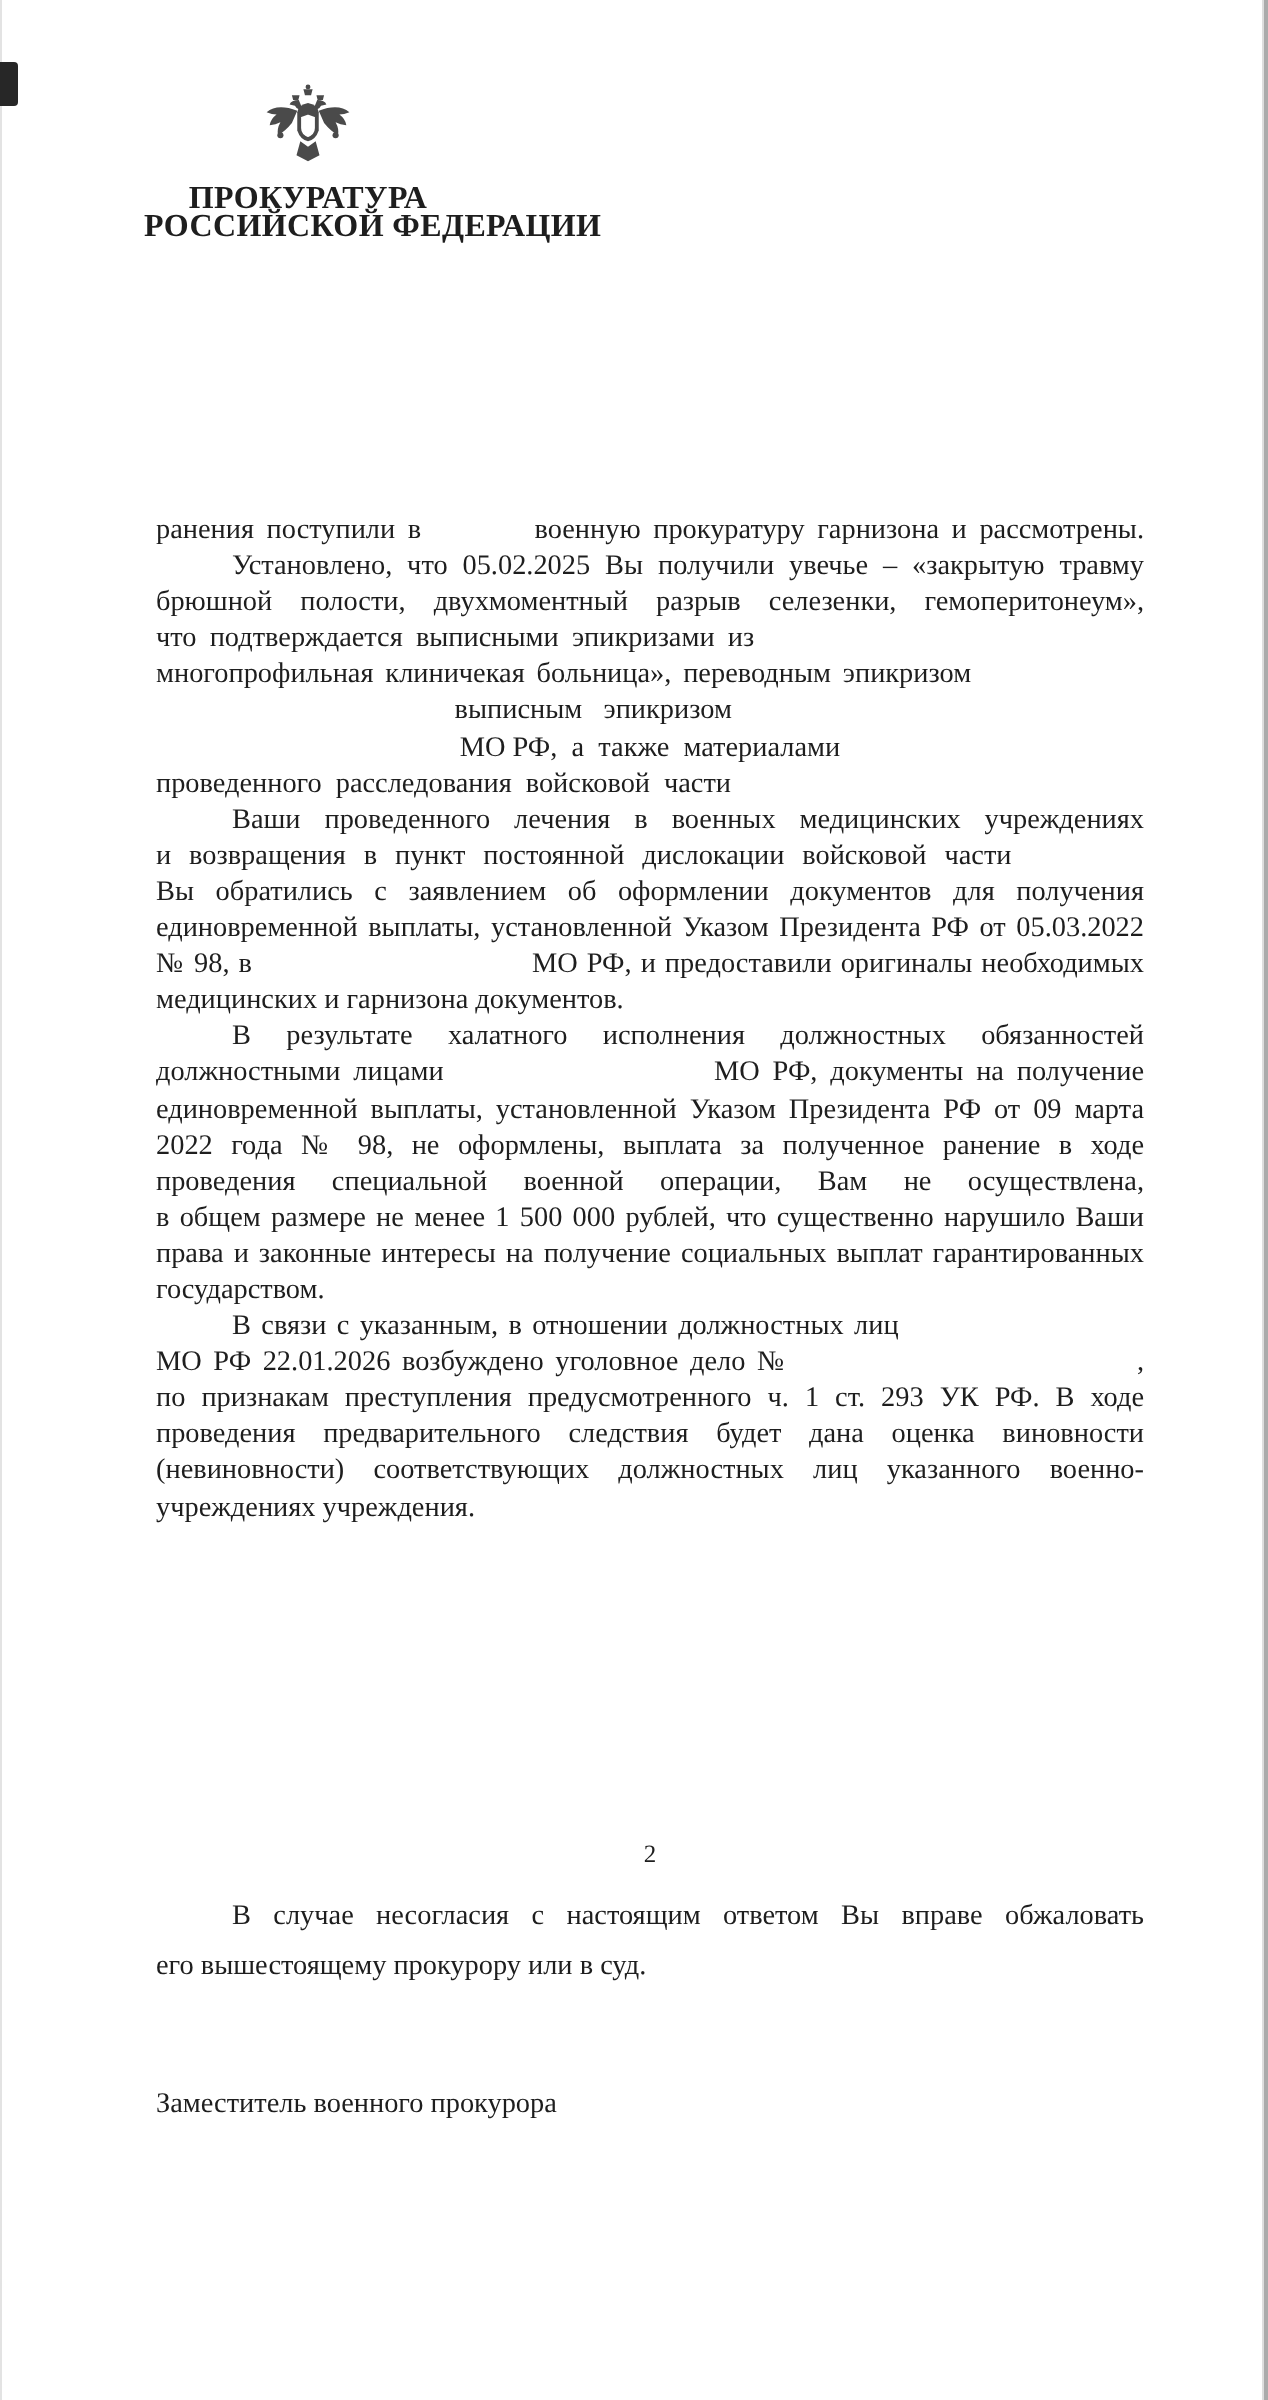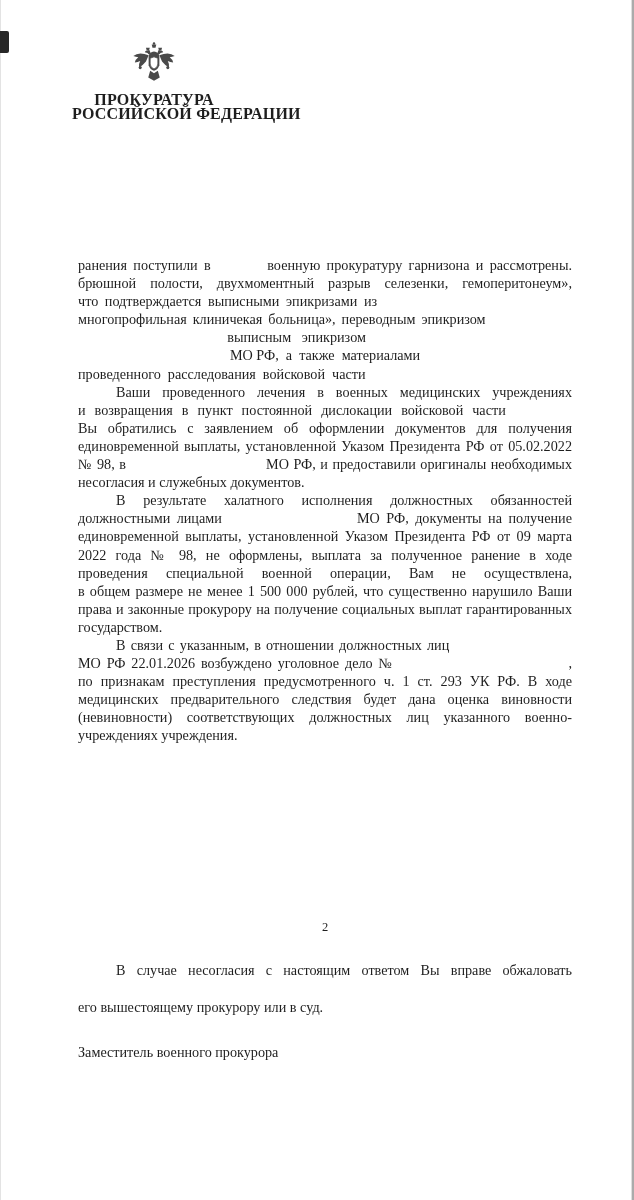--- a/index.html
+++ b/index.html
@@ -18,21 +18,21 @@
 
   .body-block{position:absolute;top:256px;left:78px;width:494px;font-size:14.2px;}
   .line{line-height:18.1px;min-height:18.1px;}
   .j{text-align:justify;text-align-last:justify;}
   .ind{text-indent:38px;}
   .r{text-align:center;}
   .l{text-align:left;}
 
   .page-num{position:absolute;top:920px;left:78px;width:494px;text-align:center;font-size:12.5px;}
   .closing-block{position:absolute;top:946px;left:78px;width:494px;font-size:14.2px;}
-  .closing-block .line{line-height:24.5px;min-height:24.5px;margin-top:12px;}
+  .closing-block .line{line-height:24.5px;min-height:24.5px;}
   .signature{position:absolute;top:1044px;left:78px;font-size:14.2px;text-align:right;}
 </style>
 </head>
 <body>
 
 <div class="page">
   <div class="left-edge"></div>
   <div class="right-edge-inner"></div>
   <div class="right-edge"></div>
   <div class="artifact"></div>
@@ -54,44 +54,45 @@
         <circle cx="48" cy="34" r="2"></circle>
       </g>
       <path d="M30 20 l5 1.8 v7.5 q0 4.5 -5 6.5 q-5 -2 -5 -6.5 v-7.5 z" fill="#ffffff" stroke="#4a4a4a" stroke-width="1"></path>
     </svg>
     <div class="org-line">ПРОКУРАТУРА</div>
     <div class="org-line">РОССИЙСКОЙ ФЕДЕРАЦИИ</div>
   </div>
 
   <div class="body-block">
       <div class="line j">ранения поступили в&nbsp;&nbsp;&nbsp;&nbsp;&nbsp;&nbsp;&nbsp;&nbsp; военную прокуратуру гарнизона и рассмотрены.</div>
+      <div class="line j ind">Установлено, что 05.02.2025 Вы получили увечье – «закрытую травму</div>
       <div class="line j">брюшной полости, двухмоментный разрыв селезенки, гемоперитонеум»,</div>
       <div class="line j">что подтверждается выписными эпикризами из&nbsp;&nbsp;&nbsp;&nbsp;&nbsp;&nbsp;&nbsp;&nbsp;&nbsp;&nbsp;&nbsp;&nbsp;&nbsp;&nbsp;&nbsp;&nbsp;&nbsp;&nbsp;&nbsp;&nbsp;&nbsp;&nbsp;&nbsp;&nbsp;&nbsp;&nbsp;&nbsp;&nbsp;&nbsp;&nbsp;</div>
       <div class="line j">многопрофильная клиничекая больница», переводным эпикризом&nbsp;&nbsp;&nbsp;&nbsp;&nbsp;&nbsp;&nbsp;&nbsp;&nbsp;&nbsp;&nbsp;&nbsp;&nbsp;&nbsp;&nbsp;</div>
       <div class="line r">выписным&nbsp;&nbsp;&nbsp;эпикризом&nbsp;&nbsp;&nbsp;&nbsp;&nbsp;&nbsp;&nbsp;&nbsp;&nbsp;&nbsp;&nbsp;&nbsp;&nbsp;&nbsp;&nbsp;&nbsp;</div>
       <div class="line r">МО РФ,&nbsp;&nbsp;а&nbsp;&nbsp;также&nbsp;&nbsp;материалами</div>
       <div class="line j">проведенного расследования войсковой части&nbsp;&nbsp;&nbsp;&nbsp;&nbsp;&nbsp;&nbsp;&nbsp;&nbsp;&nbsp;&nbsp;&nbsp;&nbsp;&nbsp;&nbsp;&nbsp;&nbsp;&nbsp;&nbsp;&nbsp;&nbsp;&nbsp;&nbsp;&nbsp;&nbsp;&nbsp;&nbsp;&nbsp;&nbsp;&nbsp;</div>
       <div class="line j ind">Ваши проведенного лечения в военных медицинских учреждениях</div>
       <div class="line j">и возвращения в пункт постоянной дислокации войсковой части&nbsp;&nbsp;&nbsp;&nbsp;&nbsp;&nbsp;&nbsp;&nbsp;</div>
       <div class="line j">Вы обратились с заявлением об оформлении документов для получения</div>
-      <div class="line j">единовременной выплаты, установленной Указом Президента РФ от 05.02.2022</div>
+      <div class="line j">единовременной выплаты, установленной Указом Президента РФ от 05.03.2022</div>
       <div class="line j">№ 98, в&nbsp;&nbsp;&nbsp;&nbsp;&nbsp;&nbsp;&nbsp;&nbsp;&nbsp;&nbsp;&nbsp;&nbsp;&nbsp;&nbsp;&nbsp;&nbsp;&nbsp;&nbsp;&nbsp;&nbsp;&nbsp;&nbsp;&nbsp;&nbsp;&nbsp;&nbsp;&nbsp;&nbsp;&nbsp;&nbsp; МО РФ, и предоставили оригиналы необходимых</div>
-      <div class="line l">несогласия и служебных документов.</div>
+      <div class="line l">медицинских и гарнизона документов.</div>
       <div class="line j ind">В результате халатного исполнения должностных обязанностей</div>
       <div class="line j">должностными лицами&nbsp;&nbsp;&nbsp;&nbsp;&nbsp;&nbsp;&nbsp;&nbsp;&nbsp;&nbsp;&nbsp;&nbsp;&nbsp;&nbsp;&nbsp;&nbsp;&nbsp;&nbsp;&nbsp;&nbsp; МО РФ, документы на получение</div>
       <div class="line j">единовременной выплаты, установленной Указом Президента РФ от 09 марта</div>
       <div class="line j">2022 года № 98, не оформлены, выплата за полученное ранение в ходе</div>
       <div class="line j">проведения специальной военной операции, Вам не осуществлена,</div>
       <div class="line j">в общем размере не менее 1 500 000 рублей, что существенно нарушило Ваши</div>
-      <div class="line j">права и законные прокурору на получение социальных выплат гарантированных</div>
+      <div class="line j">права и законные интересы на получение социальных выплат гарантированных</div>
       <div class="line l">государством.</div>
       <div class="line j ind">В связи с указанным, в отношении должностных лиц&nbsp;&nbsp;&nbsp;&nbsp;&nbsp;&nbsp;&nbsp;&nbsp;&nbsp;&nbsp;&nbsp;&nbsp;&nbsp;&nbsp;&nbsp;&nbsp;&nbsp;&nbsp;&nbsp;&nbsp;&nbsp;&nbsp;&nbsp;&nbsp;</div>
       <div class="line j">МО РФ 22.01.2026 возбуждено уголовное дело №&nbsp;&nbsp;&nbsp;&nbsp;&nbsp;&nbsp;&nbsp;&nbsp;&nbsp;&nbsp;&nbsp;&nbsp;&nbsp;&nbsp;&nbsp;&nbsp;&nbsp;&nbsp;&nbsp;&nbsp;&nbsp;&nbsp;&nbsp;&nbsp;&nbsp;&nbsp;&nbsp;&nbsp;&nbsp;&nbsp;,</div>
       <div class="line j">по признакам преступления предусмотренного ч. 1 ст. 293 УК РФ. В ходе</div>
-      <div class="line j">медицинских предварительного следствия будет дана оценка виновности</div>
+      <div class="line j">проведения предварительного следствия будет дана оценка виновности</div>
       <div class="line j">(невиновности) соответствующих должностных лиц указанного военно-</div>
       <div class="line l">учреждениях учреждения.</div>
     </div>
 
   <div class="page-num">2</div>
 
   <div class="closing-block">
       <div class="line j ind">В случае несогласия с настоящим ответом Вы вправе обжаловать</div>
       <div class="line l">его вышестоящему прокурору или в суд.</div>
     </div>

